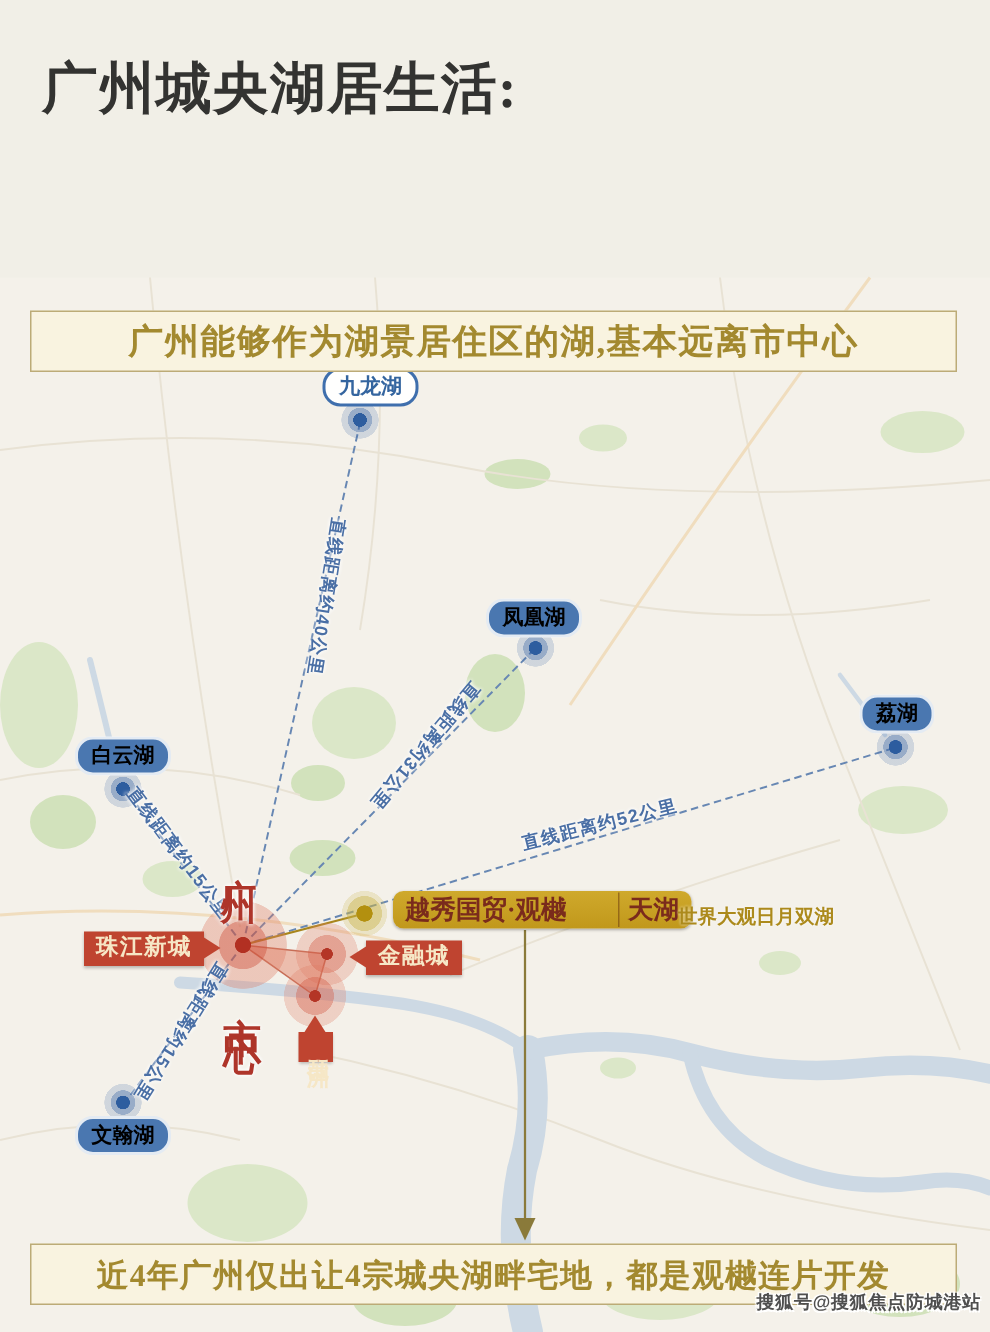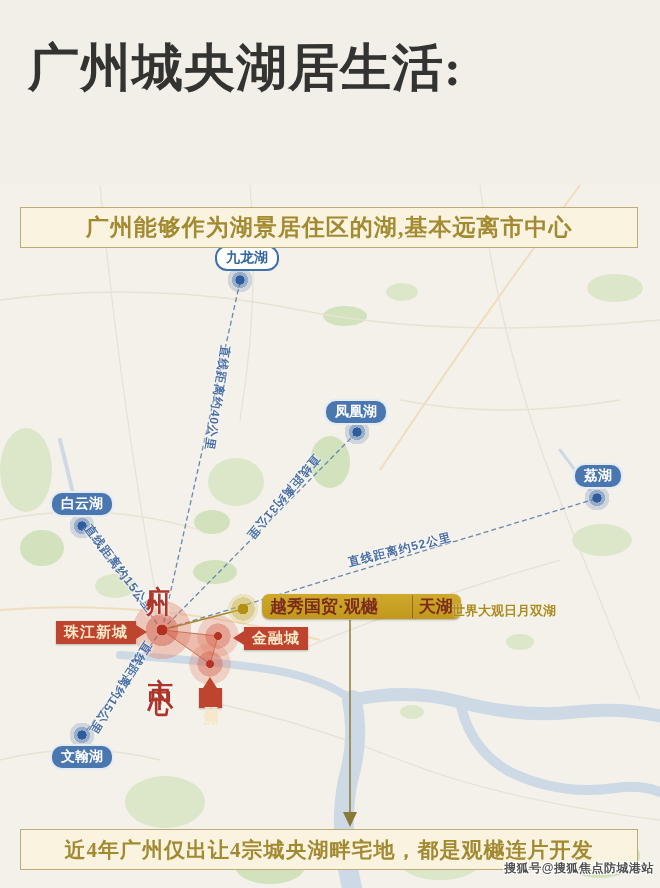--- a/index.html
+++ b/index.html
@@ -2,36 +2,36 @@
 <html><head>
 <meta charset="utf-8">
 <style>
   html,body{margin:0;padding:0;background:#d8d5cc;}
   .page{position:relative;width:660px;height:888px;margin:0 auto;background:#f1efe7;overflow:hidden;
         font-family:"Liberation Sans","DejaVu Sans",sans-serif;}
   .abs{position:absolute;}
 
   
   .title1{left:28px;top:40px;font-family:"Liberation Serif","DejaVu Serif",serif;font-weight:900;
-          font-size:51px;color:#333331;letter-spacing:1px;line-height:1.1;}
+          font-size:37px;color:#333331;letter-spacing:1px;line-height:1.1;}
   .title2{left:28px;top:104px;font-family:"Liberation Serif","DejaVu Serif",serif;font-weight:900;
           font-size:39px;color:#3a3a38;letter-spacing:0.5px;line-height:1.1;}
 
   
   .banner{left:20px;width:618px;height:41px;background:#f9f3e0;border:1px solid #bcab77;
           display:flex;align-items:center;justify-content:center;
           font-family:"Liberation Serif","DejaVu Serif",serif;font-weight:900;color:#a3892f;
           letter-spacing:1px;z-index:40;box-sizing:border-box;}
   .banner-top{top:207px;font-size:23px;}
   .banner-bottom{top:829px;font-size:21px;}
 
   
   .lake-pill{transform:translate(-50%,-50%);padding:2px 9px;border-radius:12px;font-size:14px;
              font-weight:bold;white-space:nowrap;z-index:30;}
-  .lake-solid{background:#4a77b0;border:2px solid rgba(255,255,255,0.85);color:#ffffff;}
+  .lake-solid{background:#4a77b0;border:2px solid rgba(255,255,255,0.85);color:#000000;}
   .lake-outline{background:rgba(255,255,255,0.94);border:2px solid #3f6fad;color:#34659f;font-family:Liberation Mono, monospace;}
 
   
   .dot{z-index:20;border-radius:50%;}
   .lake-dot{width:30px;height:30px;
     background:radial-gradient(circle,#2d5d9f 0 21%,rgba(61,104,166,0.5) 22% 38%,rgba(61,104,166,0.2) 39% 58%,rgba(61,104,166,0) 59%);}
   .main-dot{width:66px;height:66px;
     background:radial-gradient(circle,#b23022 0 11%,rgba(210,88,66,0.6) 12% 34%,rgba(222,122,98,0.35) 35% 62%,rgba(222,122,98,0) 63%);}
   .sub-dot{width:44px;height:44px;
     background:radial-gradient(circle,#b43526 0 12%,rgba(214,98,76,0.55) 13% 40%,rgba(222,122,98,0.28) 41% 66%,rgba(222,122,98,0) 67%);}

